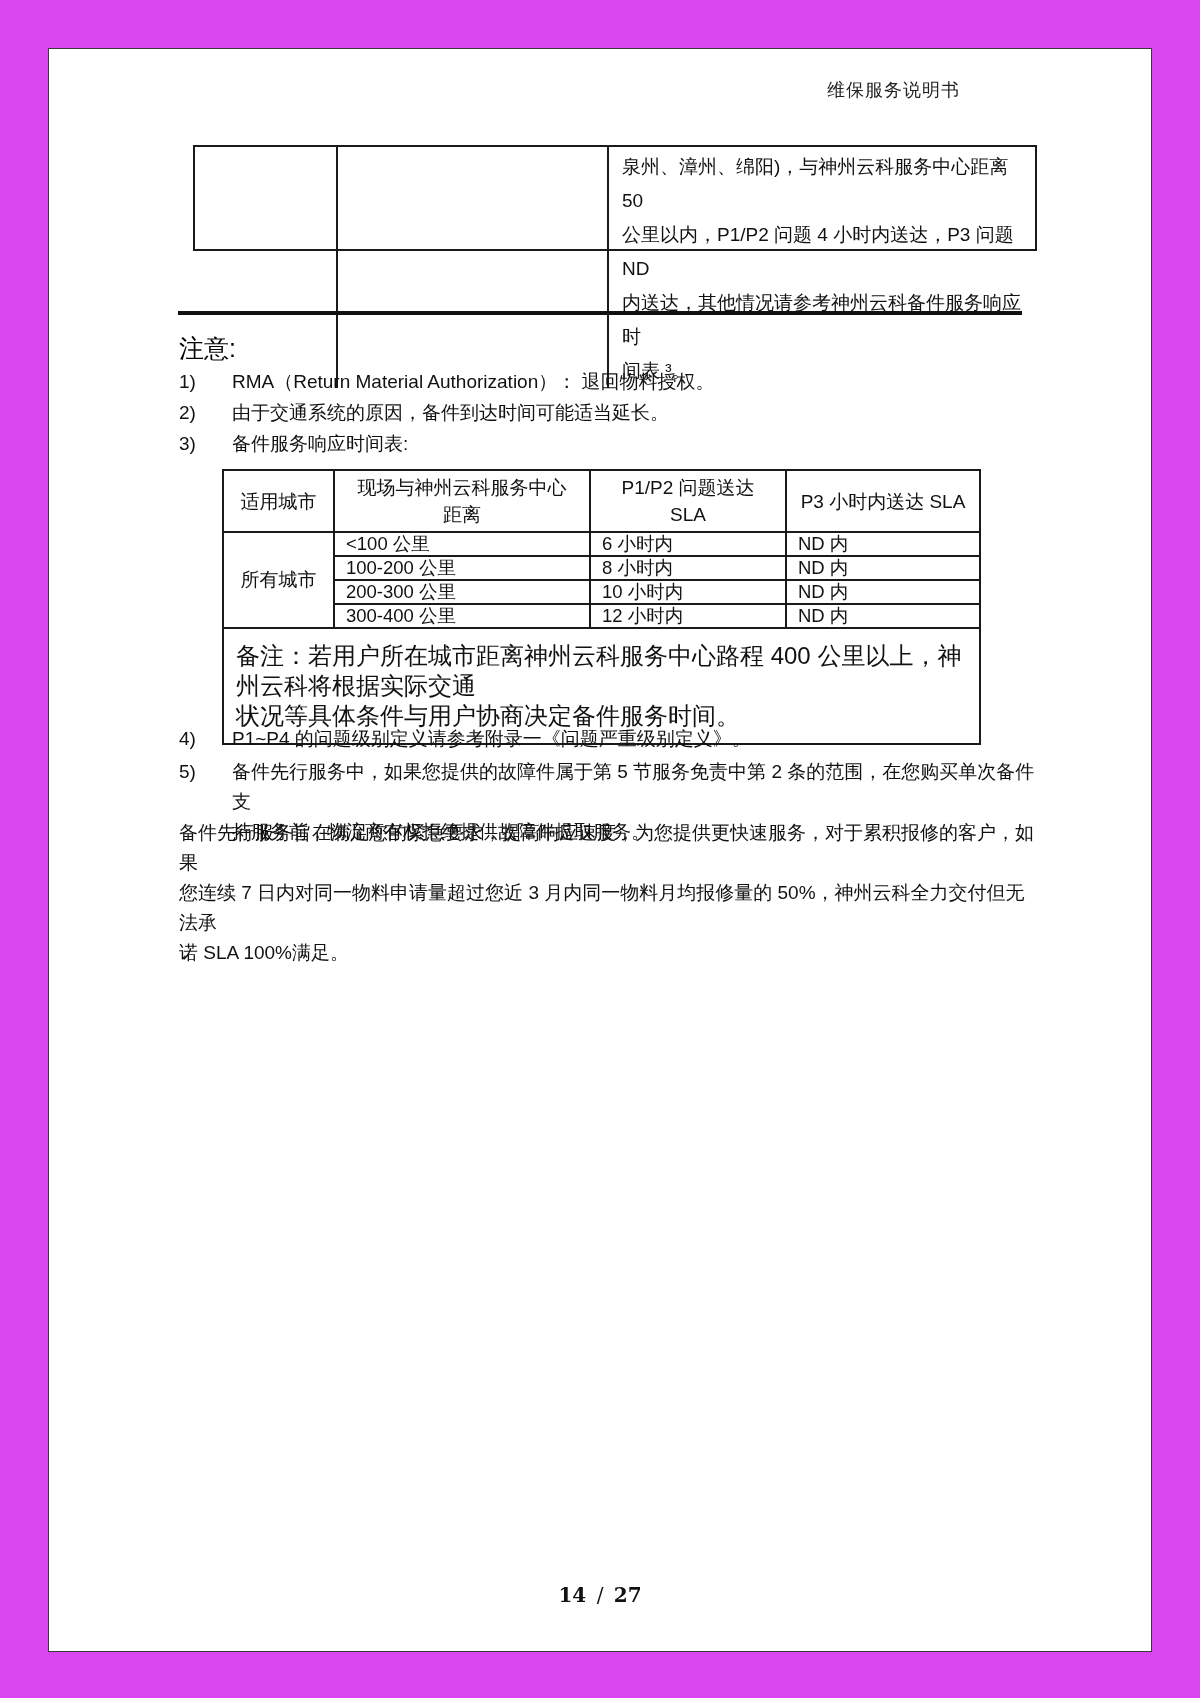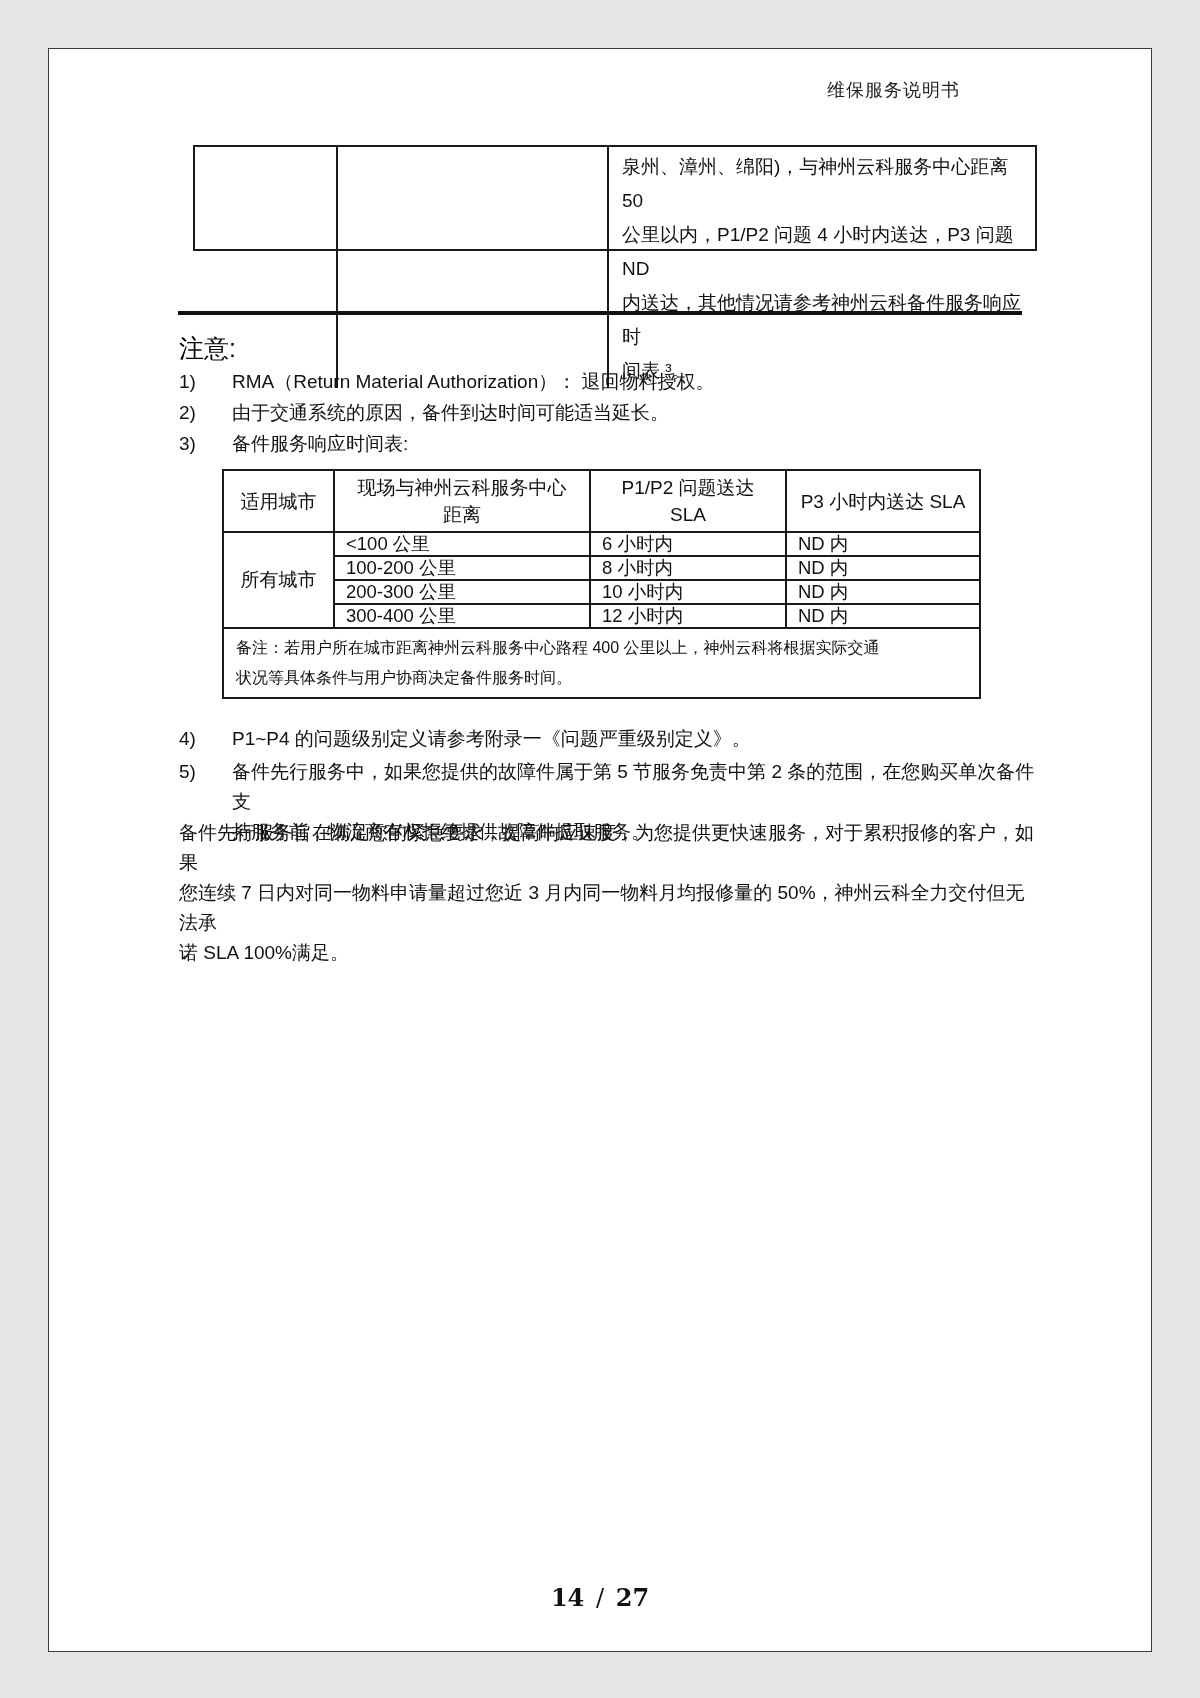--- a/index.html
+++ b/index.html
@@ -1,17 +1,17 @@
 <!DOCTYPE html>
 <html><head>
 <meta charset="utf-8">
 <style>
   html,body{margin:0;padding:0;background:#ffffff;}
   .page{
-    position:relative;width:1200px;height:1698px;background:#e5e5e5;
+    position:relative;width:1200px;height:1698px;background:#d946ef;
     font-family:"Liberation Sans",sans-serif;color:#1a1a1a;overflow:hidden;
   }
   .page-border{
     position:absolute;left:48px;top:48px;width:1102px;height:1602px;
     border:1.5px solid #3a3a3a;background:#ffffff;
   }
   .doc-title{
     position:absolute;left:600px;top:78px;width:360px;text-align:right;
     font-family:"DejaVu Serif","Liberation Serif",serif;font-size:18px;color:#222;
     letter-spacing:1px;
@@ -52,29 +52,29 @@
     border-collapse:collapse;table-layout:fixed;background:#fff;
     font-size:18.5px;color:#111;margin-top:7px;
   }
   .sla td{border:2px solid #1a1a1a;box-sizing:border-box;vertical-align:middle;}
   .sla .hrow td{
     height:62px;text-align:center;white-space:pre-line;line-height:27px;font-size:19px;
   }
   .sla .drow td{height:22px;padding:0 0 0 11px;line-height:22px;}
   .sla td.citycell{text-align:center;padding:2px;font-size:19px;}
   .sla td.notecell{
-    height:62px;padding:4px 12px;line-height:30px;white-space:pre-line;font-size:16px;
+    height:62px;padding:12px 12px;line-height:30px;white-space:pre-line;font-size:24px;
   }
   .closing{
     position:absolute;left:179px;top:818px;width:858px;
     font-size:19px;line-height:30px;white-space:pre-line;color:#111;
   }
   .footer{
     position:absolute;left:0;top:1583px;width:1200px;text-align:center;
-    font-family:"DejaVu Serif","Liberation Serif",serif;font-size:24px;color:#111;
+    font-family:"DejaVu Serif","Liberation Serif",serif;font-size:20px;color:#111;
   }
   .footer .b{font-weight:bold;}
   .footer .sep{font-weight:normal;padding:0 4px;}
 </style>
 </head>
 <body>
 
 <div class="page">
   <div class="page-border"></div>
 

